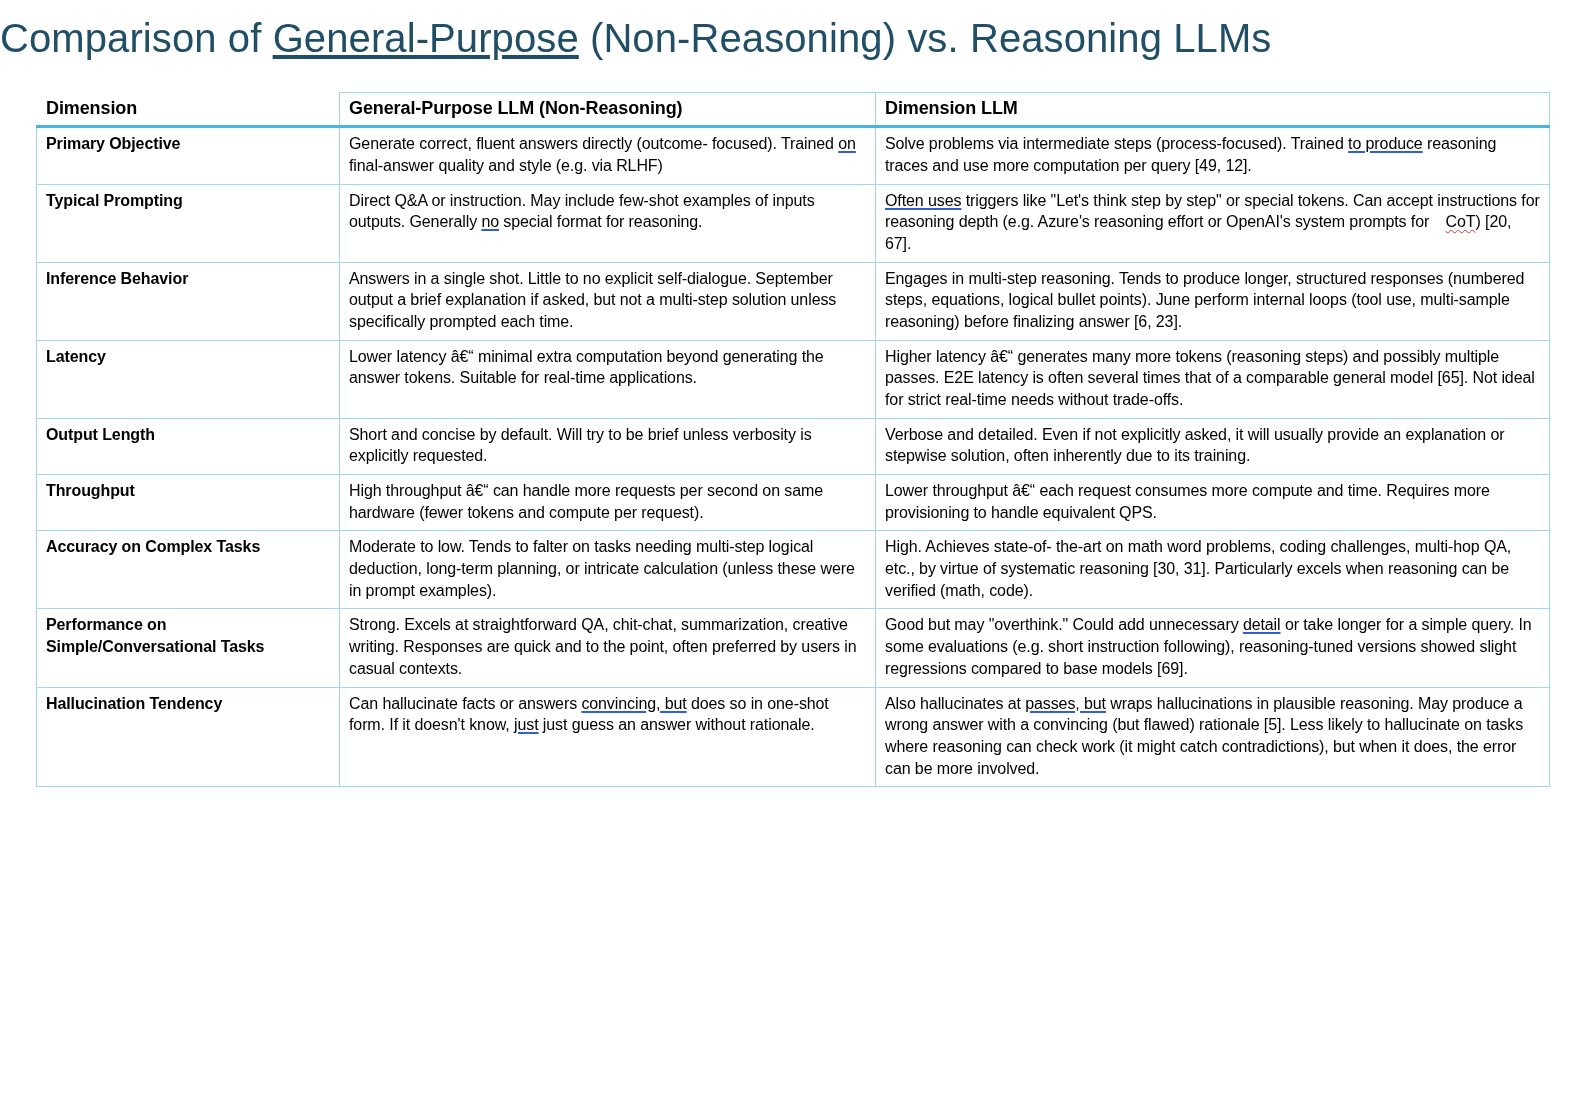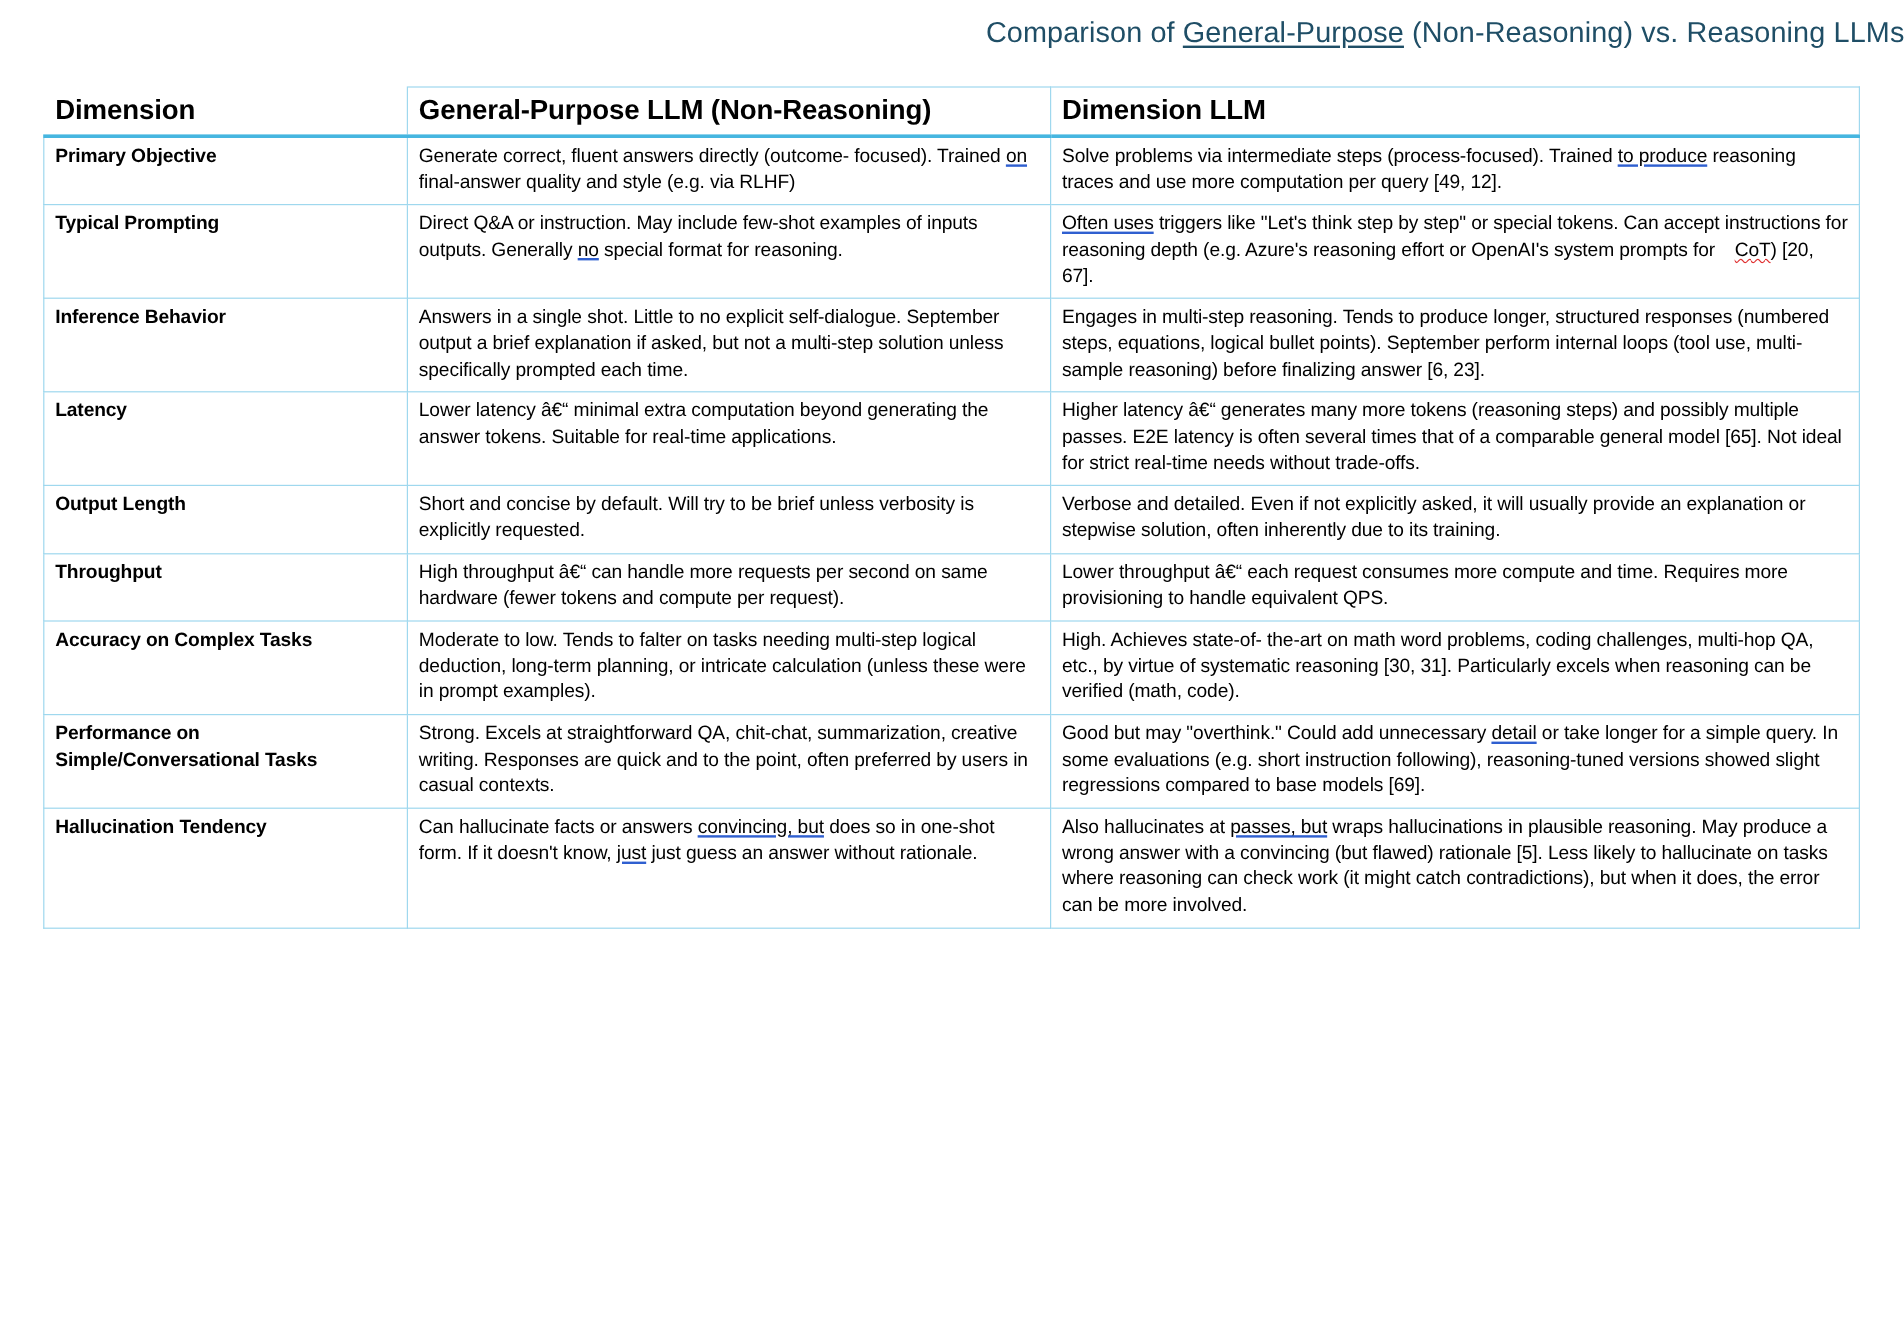--- a/index.html
+++ b/index.html
@@ -14,23 +14,23 @@
     color: #000000;
     overflow: hidden;
   }
   .page {
     position: relative;
     width: 1587px;
     height: 1105px;
     box-sizing: border-box;
   }
   .title {
-    text-align: right;
+    text-align: left;
     color: #1f4e66;
-    font-size: 24px;
+    font-size: 40px;
     font-weight: 400;
     letter-spacing: 0.1px;
     padding-top: 13px;
     padding-bottom: 0;
     line-height: 1.25;
     white-space: nowrap;
   }
   .title .u {
     text-decoration: underline;
     text-underline-offset: 3px;
@@ -51,21 +51,21 @@
     vertical-align: top;
     padding: 5px 9px 7px 9px;
     font-size: 16px;
     line-height: 1.355;
     text-align: left;
     font-weight: 400;
     letter-spacing: -0.1px;
   }
   table.cmp thead th {
     font-weight: bold;
-    font-size: 23px;
+    font-size: 18px;
     border-bottom: 3px solid #46b6e0;
     padding-top: 4px;
     padding-bottom: 5px;
     line-height: 1.3;
   }
   table.cmp thead th.h1 { border-left: 1px solid #ffffff; border-top: 1px solid #ffffff; }
   table.cmp tbody td.dim {
     font-weight: bold;
   }
   
@@ -115,21 +115,21 @@
 
       <tr>
         <td class="dim">Typical Prompting</td>
         <td><span>Direct Q&amp;A or instruction. May include few-shot examples of inputs outputs. Generally </span><span class="bu">no</span><span> special format for reasoning.</span></td>
         <td><span class="bu">Often uses</span><span> triggers like "Let's think step by step" or special tokens. Can accept instructions for reasoning depth (e.g. Azure's reasoning effort or OpenAI's system prompts for </span><span class="sq">CoT</span><span>) [20, 67].</span></td>
       </tr>
 
       <tr>
         <td class="dim">Inference Behavior</td>
         <td>Answers in a single shot. Little to no explicit self-dialogue. September output a brief explanation if asked, but not a multi-step solution unless specifically prompted each time.</td>
-        <td>Engages in multi-step reasoning. Tends to produce longer, structured responses (numbered steps, equations, logical bullet points). September perform internal loops (tool use, multi-sample reasoning) before finalizing answer [6, 23].</td>
+        <td>Engages in multi-step reasoning. Tends to produce longer, structured responses (numbered steps, equations, logical bullet points). June perform internal loops (tool use, multi-sample reasoning) before finalizing answer [6, 23].</td>
       </tr>
 
       <tr>
         <td class="dim">Latency</td>
         <td>Lower latency â€“ minimal extra computation beyond generating the answer tokens. Suitable for real-time applications.</td>
         <td>Higher latency â€“ generates many more tokens (reasoning steps) and possibly multiple passes. E2E latency is often several times that of a comparable general model [65]. Not ideal for strict real-time needs without trade-offs.</td>
       </tr>
 
       <tr>
         <td class="dim">Output Length</td>

